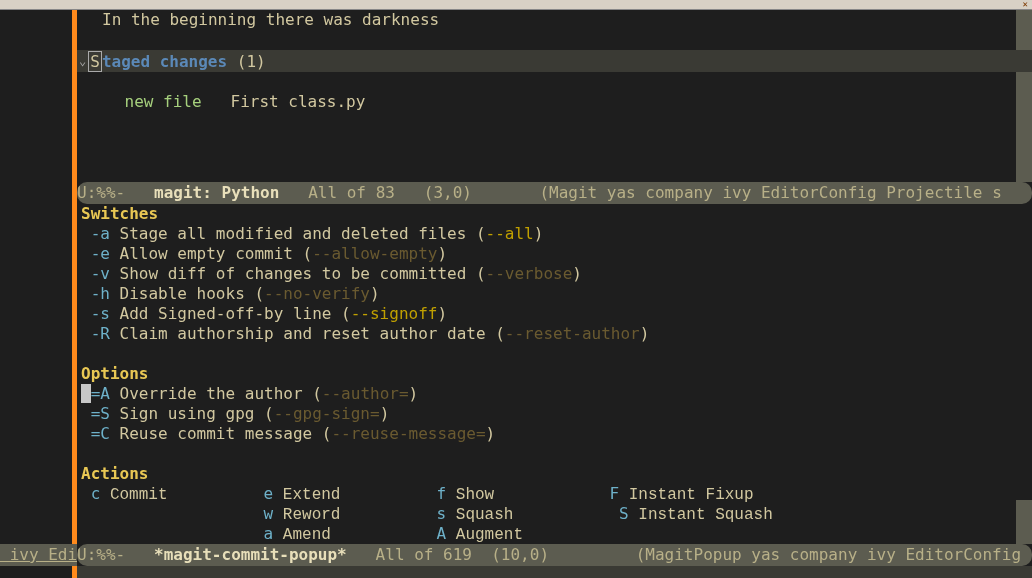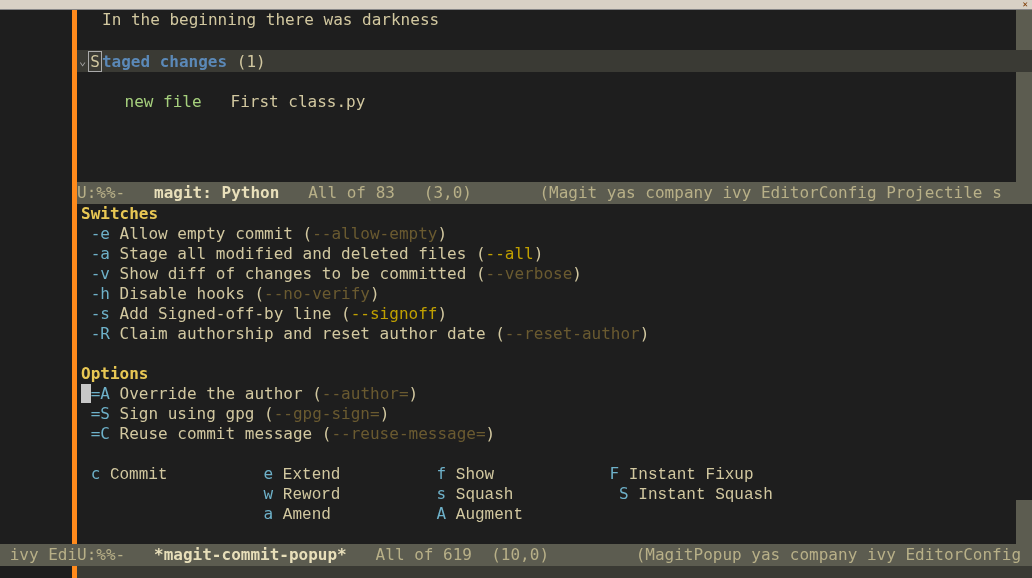--- a/index.html
+++ b/index.html
@@ -12,25 +12,25 @@
 .line { white-space:pre; line-height:20px; height:20px; }
 .blank { height:20px; }
 .head-msg { color:#d2c8a0; padding-left:25px; }
 .staged-line { background:#3a3a34; margin-top:20px; display:flex; align-items:center; height:22px; }
 .chev { color:#aaa; font-size:12px; padding:0 2px; }
 .boxS { border:1px solid #aaa; padding:0 1px; color:#d2c8a0; }
 .staged-label { color:#5b89b8; font-weight:bold; }
 .count { color:#d2c8a0; }
 .newfile { padding-left:9px; }
 .new-kw { color:#a6d07d; }
-.modeline { background:#5c5c50; color:#d2c8a0; height:22px; line-height:22px; white-space:pre; overflow:hidden; font-size:16px; }
+.modeline { background:#5c5c50; color:#d2c8a0; height:22px; line-height:22px; white-space:pre; overflow:hidden; font-size:16px;border-radius:10px; }
 .modeline .bold { font-weight:bold; color:#e8dfba; }
 .modeline .dim { color:#b8b088; }
 .modeline-top { position:absolute; left:77px; top:182px; right:0; }
-.modeline-cut { position:absolute; left:0; top:544px; width:77px; background:#5c5c50; height:22px; line-height:22px; color:#b8b088; white-space:pre; overflow:hidden; }
+.modeline-cut { position:absolute; left:0; top:544px; width:77px; background:#5c5c50; height:22px; line-height:22px; color:#b8b088; white-space:pre; overflow:hidden;text-decoration:underline; }
 .modeline-bot { position:absolute; left:77px; top:544px; right:0; }
 .popup { position:absolute; left:77px; top:204px; right:0; }
 .popup .line { padding-left:4px; }
 .hdr { color:#e9c854; font-weight:bold; }
 .sw-key { color:#6eb1c9; }
 .sw-desc { color:#d2c8a0; }
 .flag { color:#c0a000; }
 .flag-dim { color:#6a5a30; }
 .cursor-block { background:#c8c8c8; color:#3a3a34; }
 .act-key { color:#6eb1c9; }
@@ -65,35 +65,36 @@
   <div class="line newfile">
     <span class="new-kw">new file</span><span>   First class.py</span>
   </div>
 </div>
 
 <div class="modeline modeline-top"><span class="dim">U:%%-   </span><span class="bold">magit: Python</span><span class="dim">   All of 83   (3,0)       </span><span class="dim">(Magit yas company ivy EditorConfig Projectile s</span></div>
 
 <div class="popup">
   <div class="line hdr">Switches</div>
   <div id="switches">
+      <div class="line"><span class="sw-key"> -a </span><span class="sw-desc">Stage all modified and deleted files (</span><span class="flag">--all</span><span class="sw-desc">)</span></div>
       <div class="line"><span class="sw-key"> -e </span><span class="sw-desc">Allow empty commit (</span><span class="flag-dim">--allow-empty</span><span class="sw-desc">)</span></div>
-      <div class="line"><span class="sw-key"> -a </span><span class="sw-desc">Stage all modified and deleted files (</span><span class="flag">--all</span><span class="sw-desc">)</span></div>
       <div class="line"><span class="sw-key"> -v </span><span class="sw-desc">Show diff of changes to be committed (</span><span class="flag-dim">--verbose</span><span class="sw-desc">)</span></div>
       <div class="line"><span class="sw-key"> -h </span><span class="sw-desc">Disable hooks (</span><span class="flag-dim">--no-verify</span><span class="sw-desc">)</span></div>
       <div class="line"><span class="sw-key"> -s </span><span class="sw-desc">Add Signed-off-by line (</span><span class="flag">--signoff</span><span class="sw-desc">)</span></div>
       <div class="line"><span class="sw-key"> -R </span><span class="sw-desc">Claim authorship and reset author date (</span><span class="flag-dim">--reset-author</span><span class="sw-desc">)</span></div>
     </div>
   <div class="blank"></div>
   <div class="line hdr">Options</div>
   <div id="options">
       <div class="line"><span class="cursor-block"> </span><span class="sw-key">=A </span><span class="sw-desc">Override the author (</span><span class="flag-dim">--author=</span><span class="sw-desc">)</span></div>
       <div class="line"><span class="sw-key"> =S </span><span class="sw-desc">Sign using gpg (</span><span class="flag-dim">--gpg-sign=</span><span class="sw-desc">)</span></div>
       <div class="line"><span class="sw-key"> =C </span><span class="sw-desc">Reuse commit message (</span><span class="flag-dim">--reuse-message=</span><span class="sw-desc">)</span></div>
     </div>
   <div class="blank"></div>
+  <div class="line hdr">Actions</div>
   <div id="actions">
       <div class="line"><span><span class="act-key"> c </span><span class="act-label">Commit         </span></span><span><span class="act-key"> e </span><span class="act-label">Extend         </span></span><span><span class="act-key"> f </span><span class="act-label">Show           </span></span><span><span class="act-key"> F </span><span class="act-label">Instant Fixup</span></span></div>
       <div class="line"><span><span class="act-key">   </span><span class="act-label">               </span></span><span><span class="act-key"> w </span><span class="act-label">Reword         </span></span><span><span class="act-key"> s </span><span class="act-label">Squash          </span></span><span><span class="act-key"> S </span><span class="act-label">Instant Squash</span></span></div>
       <div class="line"><span><span class="act-key">   </span><span class="act-label">               </span></span><span><span class="act-key"> a </span><span class="act-label">Amend          </span></span><span><span class="act-key"> A </span><span class="act-label">Augment</span></span></div>
     </div>
 </div>
 
 <div class="modeline-cut"> ivy Edi</div>
 <div class="modeline modeline-bot"><span class="dim">U:%%-   </span><span class="bold">*magit-commit-popup*</span><span class="dim">   All of 619  (10,0)         </span><span class="dim">(MagitPopup yas company ivy EditorConfig </span></div>
 <div class="minibuf"></div>

